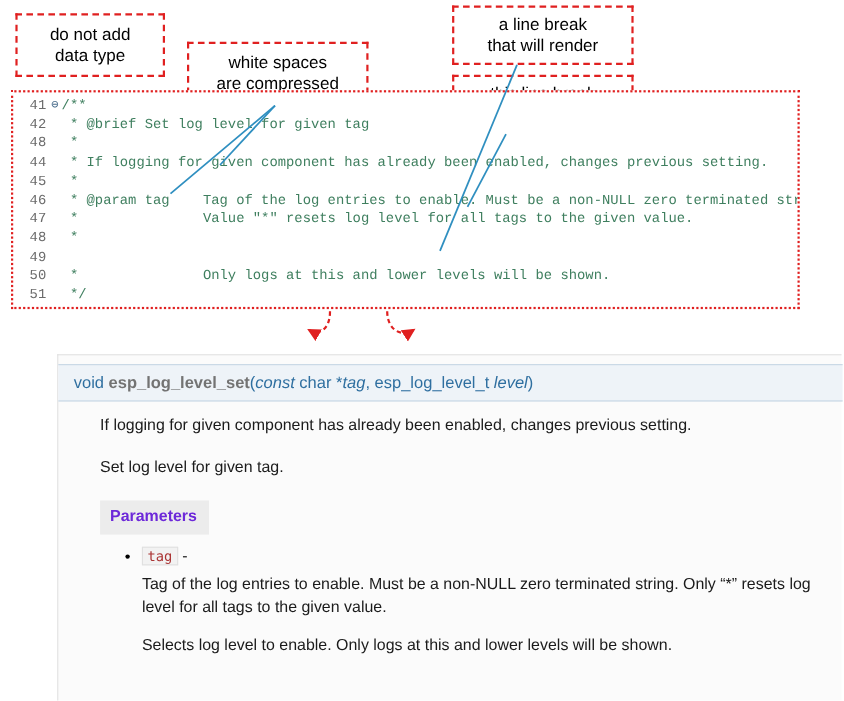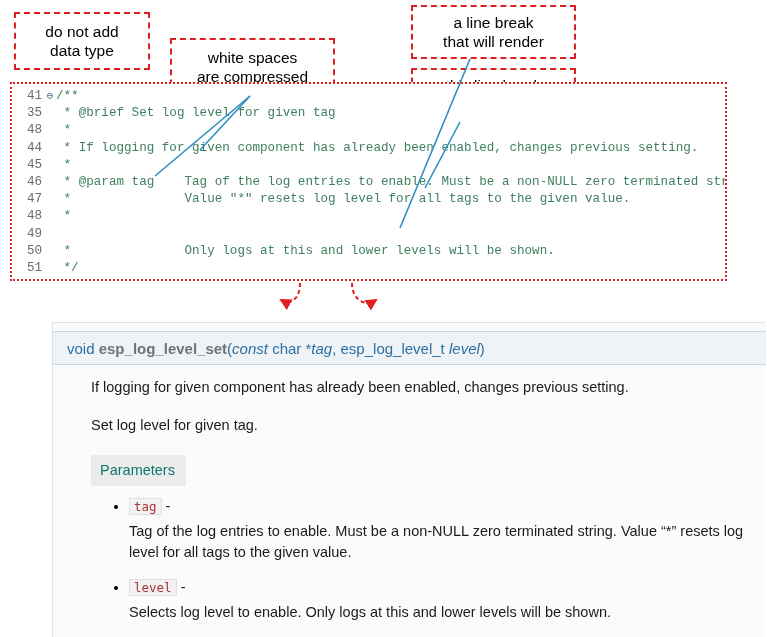--- a/index.html
+++ b/index.html
@@ -126,23 +126,23 @@
     top: 54px;
     width: 660px;
     font-size: 14.5px;
     color: #1b1b1b;
     line-height: 1.45;
   }
   .doc-para { margin: 0 0 17px 0; }
   .params-header {
     display: inline-block;
     background: #ececec;
-    color: #0f766e;
+    color: #6d28d9;
     font-size: 14.5px;
-    font-weight: normal;
+    font-weight: bold;
     padding: 5px 11px 5px 9px;
     margin: 2px 0 10px 0;
   }
   .param-list {
     margin: 0;
     padding-left: 38px;
     list-style: disc;
   }
   .param-item { margin-bottom: 4px; }
   .param-item::marker { color: #000; }
@@ -190,21 +190,21 @@
     <span>will </span><span class="red">not</span><span> render</span>
   </div>
 </div>
 
 <div id="code-region">
   <div id="code-lines">
     <div class="code-line">
       <span class="ln">41</span><span class="fold">⊖</span><span class="code-text">/**</span>
     </div>
     <div class="code-line">
-      <span class="ln">35</span><span class="fold"></span><span class="code-text"> * @brief Set log level for given tag</span>
+      <span class="ln">42</span><span class="fold"></span><span class="code-text"> * @brief Set log level for given tag</span>
     </div>
     <div class="code-line">
       <span class="ln">48</span><span class="fold"></span><span class="code-text"> *</span>
     </div>
     <div class="code-line">
       <span class="ln">44</span><span class="fold"></span><span class="code-text"> * If logging for given component has already been enabled, changes previous setting.</span>
     </div>
     <div class="code-line">
       <span class="ln">45</span><span class="fold"></span><span class="code-text"> *</span>
     </div>
@@ -258,23 +258,17 @@
     <p class="doc-para">Set log level for given tag.</p>
 
     <div class="params-header">Parameters</div>
 
     <ul class="param-list">
       <li class="param-item">
         <span class="param-code">tag</span>
         <span>-</span>
       </li>
     </ul>
-    <div class="param-desc" style="margin-left:38px;">Tag of the log entries to enable. Must be a non-NULL zero terminated string. Value “*” resets log level for all tags to the given value.</div>
-
-    <ul class="param-list">
-      <li class="param-item">
-        <span class="param-code">level</span>
-        <span>-</span>
-      </li>
-    </ul>
+    <div class="param-desc" style="margin-left:38px;">Tag of the log entries to enable. Must be a non-NULL zero terminated string. Only “*” resets log level for all tags to the given value.</div>
+
     <div class="param-desc" style="margin-left:38px;">Selects log level to enable. Only logs at this and lower levels will be shown.</div>
   </div>
 </div>
 
 </body></html>

